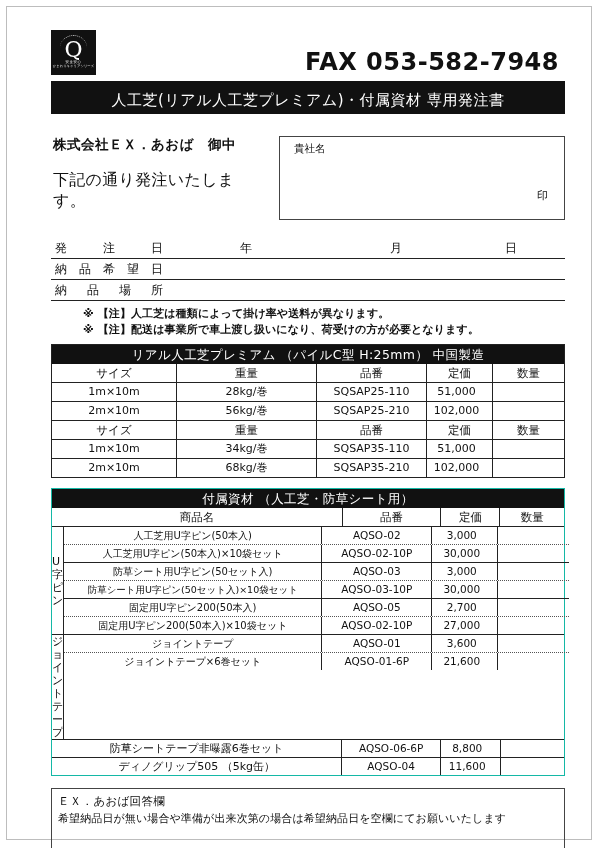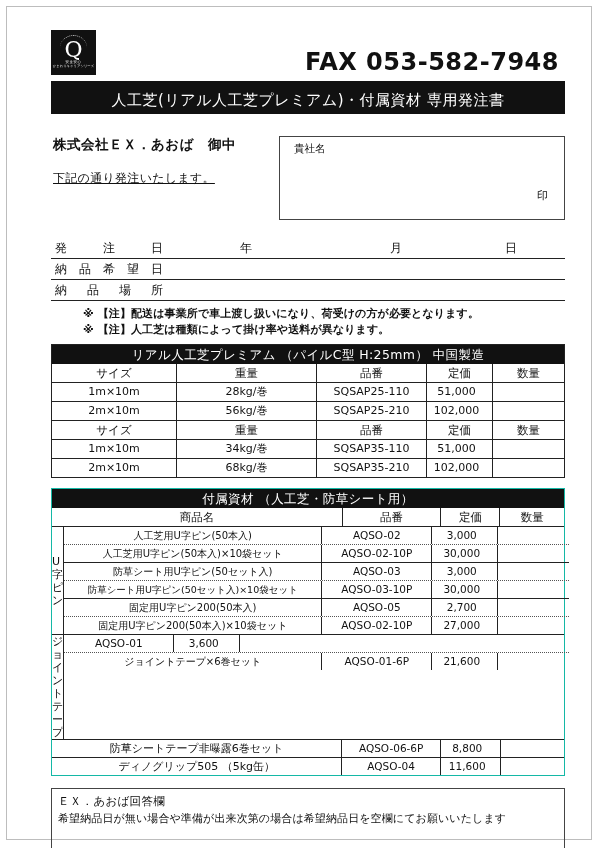--- a/index.html
+++ b/index.html
@@ -106,24 +106,23 @@
   .addr-left {
     width: 194px;
     padding-left: 2px;
   }
   .addr-to {
     font-size: 13.5px;
     font-weight: bold;
     letter-spacing: 0.5px;
   }
   .addr-sub {
-    font-size: 12px;
+    font-size: 16px;
     margin-top: 16px;
     letter-spacing: 0.3px;
-    text-decoration: underline;
   }
   .client-box {
     flex: 1;
     border: 1px solid #444444;
     box-sizing: border-box;
     position: relative;
   }
   .client-label {
     font-size: 10.5px;
     position: absolute;
@@ -333,22 +332,22 @@
         <span>納</span>
         <span>品</span>
         <span>場</span>
         <span>所</span>
       </div>
       <div class="dl-ymd"></div>
     </div>
   </div>
 
   <div class="notes">
+    <div class="note">※ 【注】人工芝は種類によって掛け率や送料が異なります。</div>
     <div class="note">※ 【注】配送は事業所で車上渡し扱いになり、荷受けの方が必要となります。</div>
-    <div class="note">※ 【注】人工芝は種類によって掛け率や送料が異なります。</div>
   </div>
 
   <div class="ptable">
     <div class="band">リアル人工芝プレミアム （パイルC型 H:25mm） 中国製造</div>
     <div class="prow hdr">
       <div class="c c-size">サイズ</div>
       <div class="c c-wt">重量</div>
       <div class="c c-code">品番</div>
       <div class="c c-price" style="text-align:center;padding-right:0">定価</div>
       <div class="c c-qty">数量</div>
@@ -448,20 +447,21 @@
     </div>
 
     <div class="grp-wrap">
       <div class="agroup">
         <div class="cat-cell">
           <span>ジョイント</span>
           <span>テープ</span>
         </div>
         <div class="rows">
           <div class="arow dot">
+            <div class="c a-name">ジョイントテープ</div>
             <div class="c a-code">AQSO-01</div>
             <div class="c a-price">3,600</div>
             <div class="c a-qty"></div>
           </div>
           <div class="arow">
             <div class="c a-name">ジョイントテープ×6巻セット</div>
             <div class="c a-code">AQSO-01-6P</div>
             <div class="c a-price">21,600</div>
             <div class="c a-qty"></div>
           </div>

